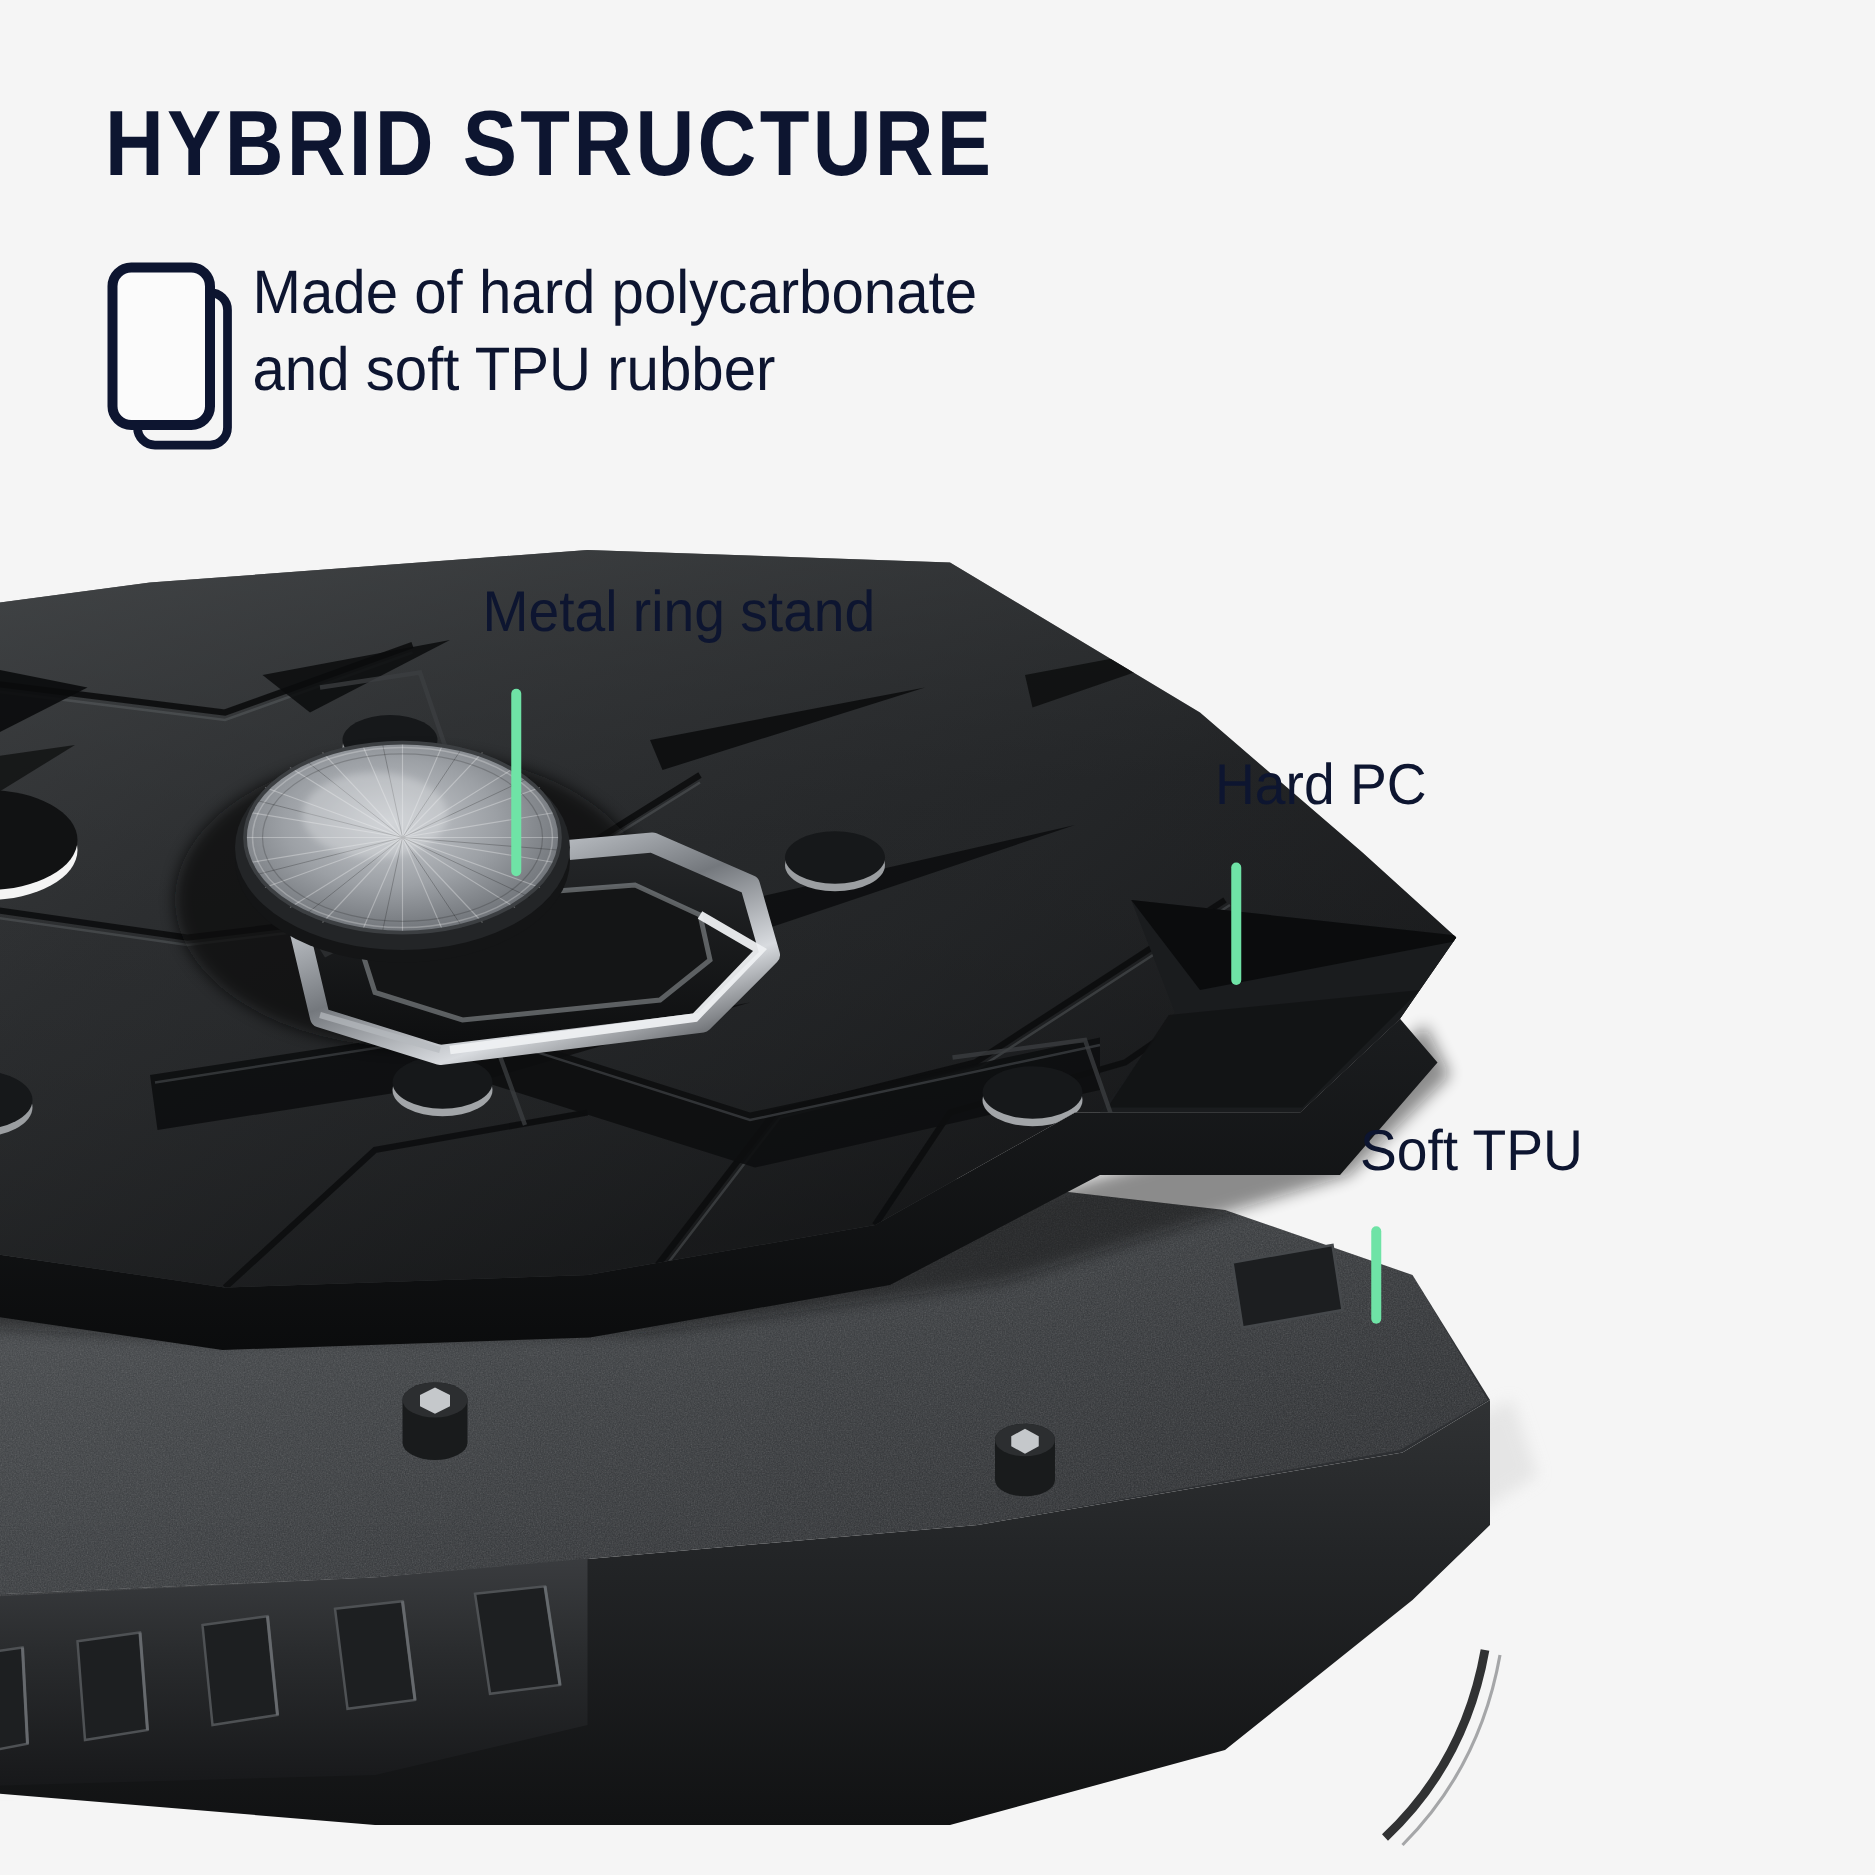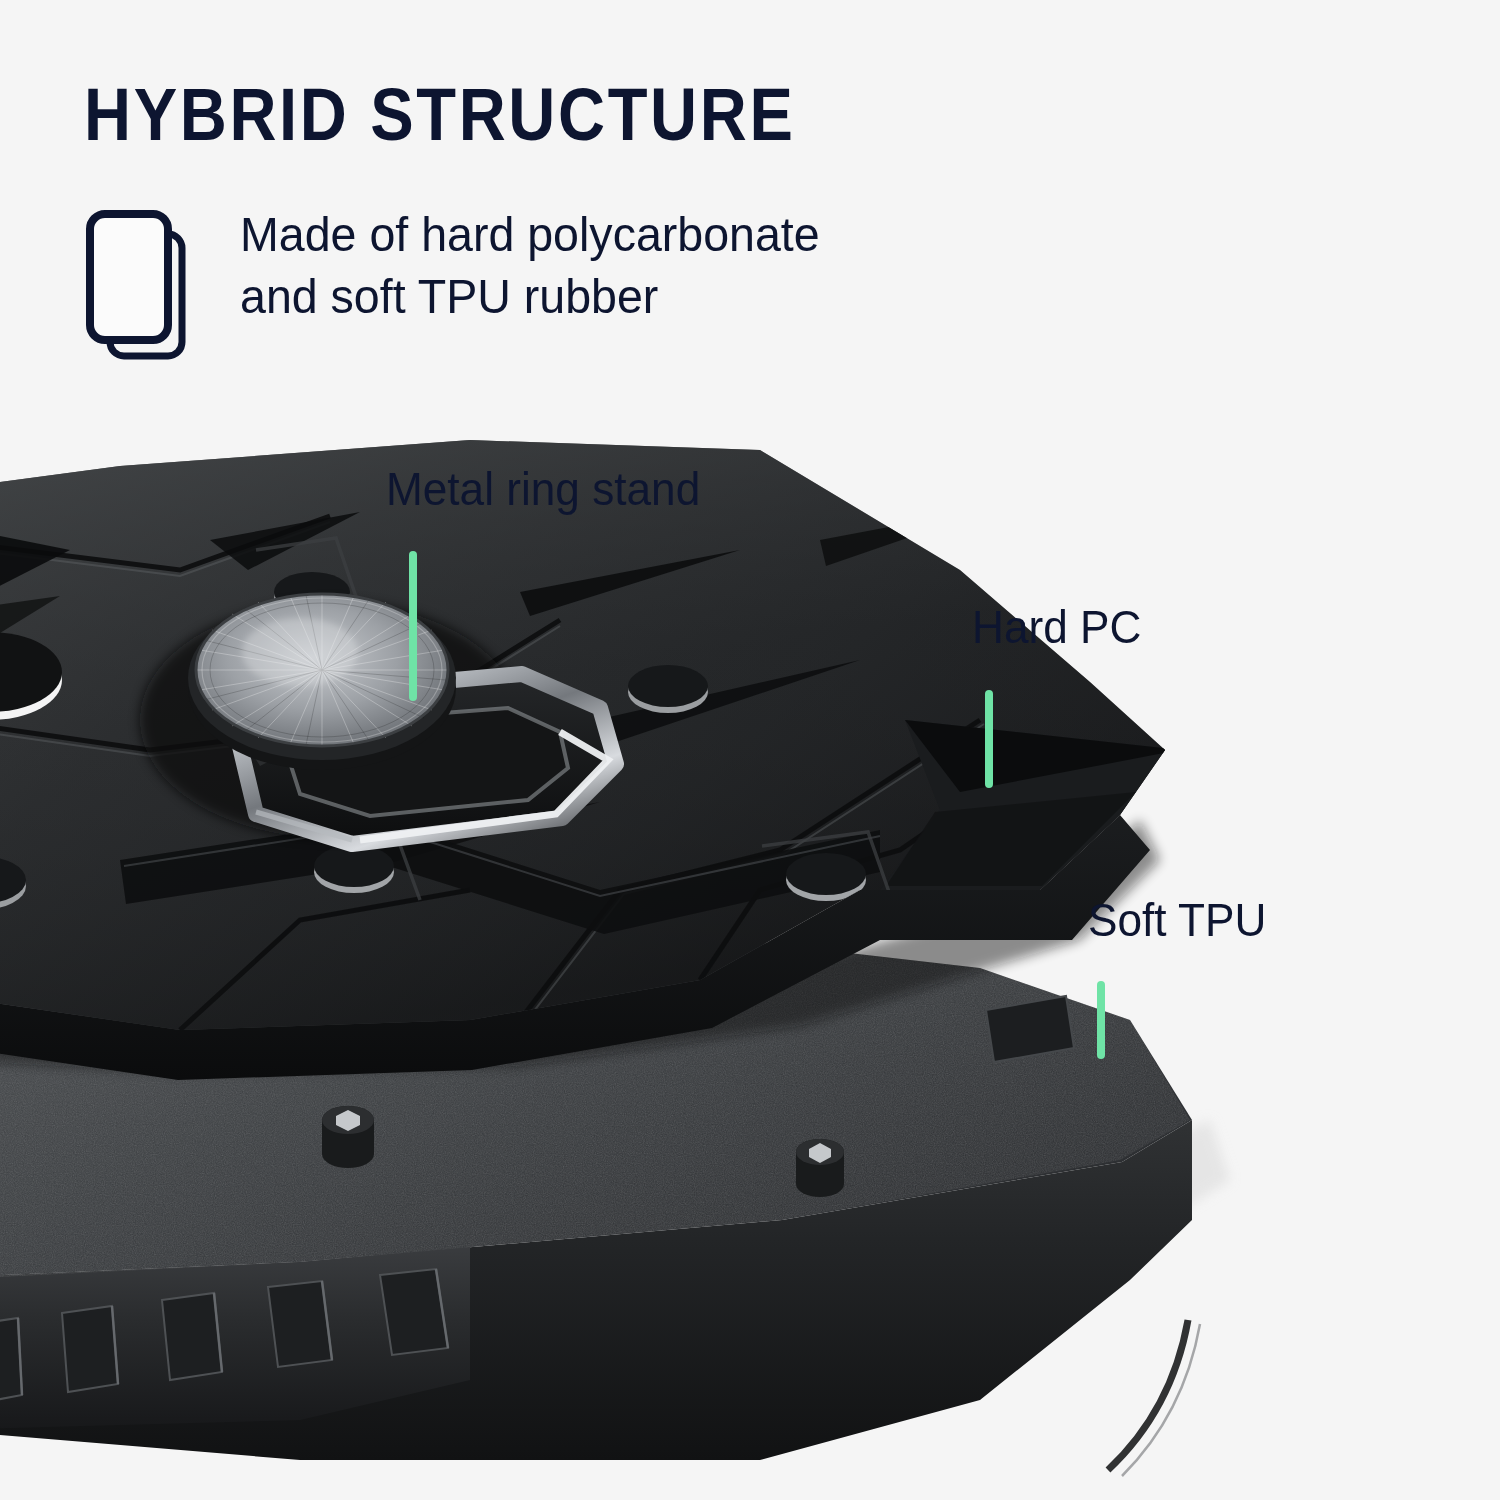--- a/index.html
+++ b/index.html
@@ -32,21 +32,20 @@
     white-space: nowrap;
     line-height: 1;
   }
 
   #feature-row {
     position: absolute;
     left: 84px;
     top: 200px;
     display: flex;
     align-items: flex-start;
-    gap: 38px;
   }
   #layers-icon {
     width: 118px;
     height: 160px;
     flex: 0 0 auto;
     margin-top: 8px;
   }
   #feature-text {
     font-size: 49px;
     line-height: 1.26;

